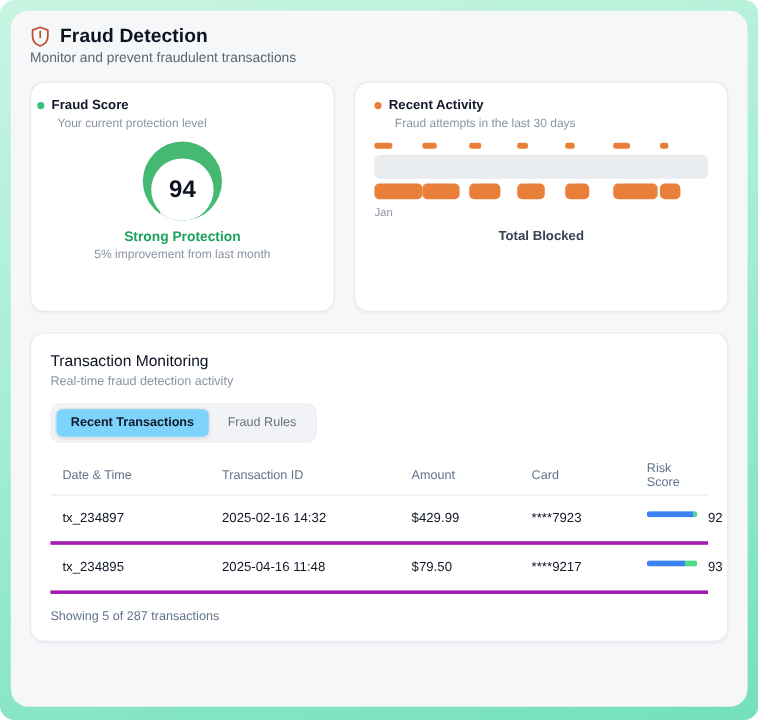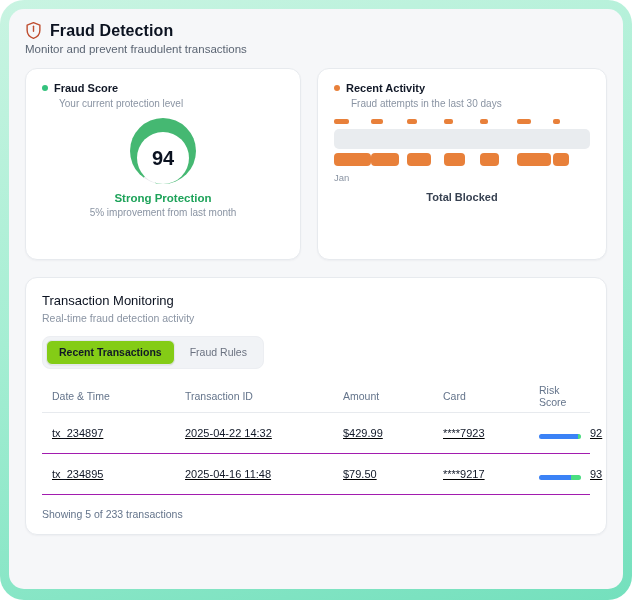--- a/index.html
+++ b/index.html
@@ -4,21 +4,21 @@
 <style>
   * { box-sizing: border-box; }
   html, body { margin: 0; padding: 0; background: #ffffff; }
   body {
     width: 632px; height: 600px;
     font-family: "Liberation Sans", "DejaVu Sans", sans-serif;
     -webkit-font-smoothing: antialiased;
   }
   .frame {
     width: 632px; height: 600px;
-    border-radius: 24px;
+    border-radius: 12px;
     padding: 9px 9px 11px 9px;
     background: linear-gradient(165deg, #c9f4e2 0%, #a5eed3 45%, #74e0bd 100%);
   }
   .page {
     width: 100%; height: 100%;
     background: #f6f7f9;
     border-radius: 15px;
     padding: 12px 16px 14px 16px;
     overflow: hidden;
   }
@@ -30,21 +30,21 @@
   .page-sub { margin: 3px 0 0 0; font-size: 11.5px; color: #5b6573; }
 
   
   .cards-row { display: flex; gap: 16px; margin-top: 13px; }
   .card {
     background: #ffffff;
     border: 1px solid #e7eaee;
     border-radius: 12px;
     box-shadow: 0 1px 2px rgba(16,24,40,.04);
   }
-  .score-card { width: 276px; height: 192px; padding: 13px 16px; }
+  .score-card { width: 254px; height: 192px; padding: 13px 5px; }
   .activity-card { flex: 1; height: 192px; padding: 13px 16px; }
 
   .card-head { display: flex; align-items: center; gap: 6px; font-size: 11px; font-weight: 700; color: #111827; }
   .dot { width: 6px; height: 6px; border-radius: 50%; flex: 0 0 auto; }
   .card-sub { margin: 4px 0 0 17px; font-size: 10px; color: #8a94a3; }
 
   
   .gauge-wrap { display: flex; justify-content: center; margin-top: 9px; }
   .gauge { width: 66px; height: 66px; border-radius: 50%; display: flex; align-items: flex-end; justify-content: center; }
   .gauge-inner { width: 52px; height: 52px; border-radius: 50%; background: #ffffff; display: flex; align-items: center; justify-content: center; }
@@ -73,33 +73,33 @@
 
   .tabs {
     display: inline-flex; gap: 2px; margin-top: 12px;
     background: #f1f3f6; border: 1px solid #eceef2; border-radius: 8px; padding: 3px;
   }
   .tab {
     font-family: inherit; font-size: 10.5px; padding: 6px 12px;
     border: 1px solid transparent; background: transparent; color: #6b7280;
     border-radius: 6px; font-weight: 500; cursor: pointer; line-height: 1;
   }
-  .tab.active { background: #84cc16; color: #111827; font-weight: 700; border-color: #e3e7ec; box-shadow: 0 1px 1px rgba(0,0,0,.05); }
+  .tab.active { background: #7dd3fc; color: #111827; font-weight: 700; border-color: #e3e7ec; box-shadow: 0 1px 1px rgba(0,0,0,.05); }
 
   .thead, .trow {
     display: grid;
     grid-template-columns: 133px 158px 100px 96px 1fr;
     align-items: center;
     padding: 0 10px;
   }
   .thead { margin-top: 12px; height: 32px; border-bottom: 1px solid #e7eaee; }
   .th { font-size: 10.5px; color: #64748b; font-weight: 500; }
-  .trow { height: 41px; border-bottom: 1px solid #a21caf; text-decoration: underline; }
+  .trow { height: 41px; border-bottom: 3px solid #a21caf; }
   .td { font-size: 11px; color: #111827; }
-  .td.risk { display: flex; align-items: flex-end; }
+  .td.risk { display: flex; align-items: flex-start; }
   .riskbar { width: 42px; height: 5px; border-radius: 3px; overflow: hidden; display: flex; background: #e5e7eb; }
   .riskbar div { height: 100%; }
   .risk-num { font-size: 11px; color: #111827; margin-left: 9px; }
   .table-footer { margin: 13px 0 0 0; font-size: 10.5px; color: #64748b; }
 </style>
 </head>
 <body>
 
 <div class="frame">
   <div class="page">
@@ -211,21 +211,21 @@
       <div class="thead">
           <div class="th">Date &amp; Time</div>
           <div class="th">Transaction ID</div>
           <div class="th">Amount</div>
           <div class="th">Card</div>
           <div class="th">Risk Score</div>
         </div>
       <div>
           <div class="trow">
             <div class="td">tx_234897</div>
-            <div class="td">2025-04-22 14:32</div>
+            <div class="td">2025-02-16 14:32</div>
             <div class="td">$429.99</div>
             <div class="td">****7923</div>
             <div class="td risk">
               <div class="riskbar">
                 <div style="width: 92%; background: rgb(59, 130, 246);"></div>
                 <div style="flex: 1 1 0%; background: rgb(74, 222, 128);"></div>
               </div>
               <span class="risk-num">92</span>
             </div>
           </div>
@@ -237,17 +237,17 @@
             <div class="td risk">
               <div class="riskbar">
                 <div style="width: 76%; background: rgb(59, 130, 246);"></div>
                 <div style="flex: 1 1 0%; background: rgb(74, 222, 128);"></div>
               </div>
               <span class="risk-num">93</span>
             </div>
           </div>
         </div>
 
-      <p class="table-footer">Showing 5 of 233 transactions</p>
+      <p class="table-footer">Showing 5 of 287 transactions</p>
     </section>
 
   </div>
 </div>
 
 </body></html>

